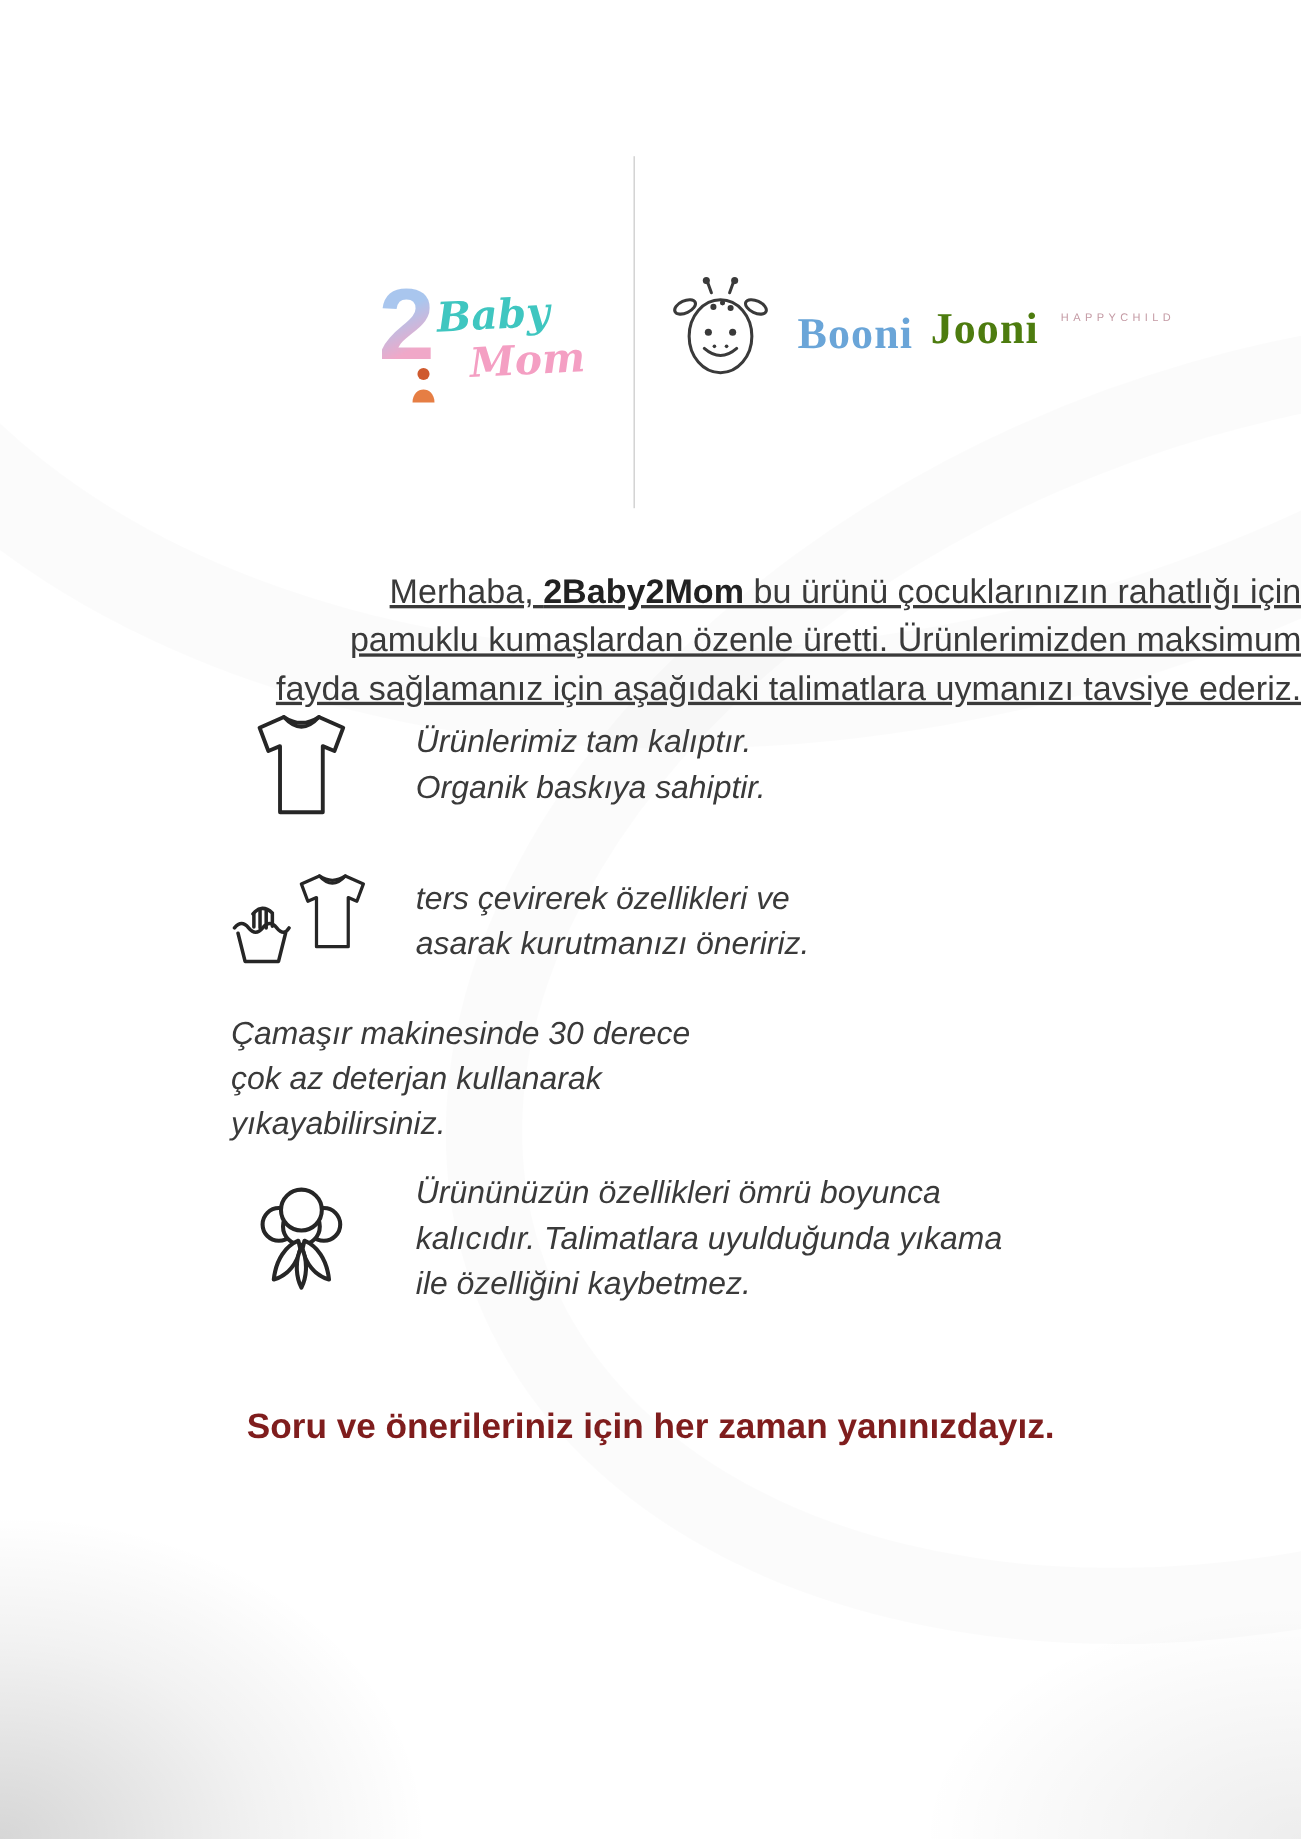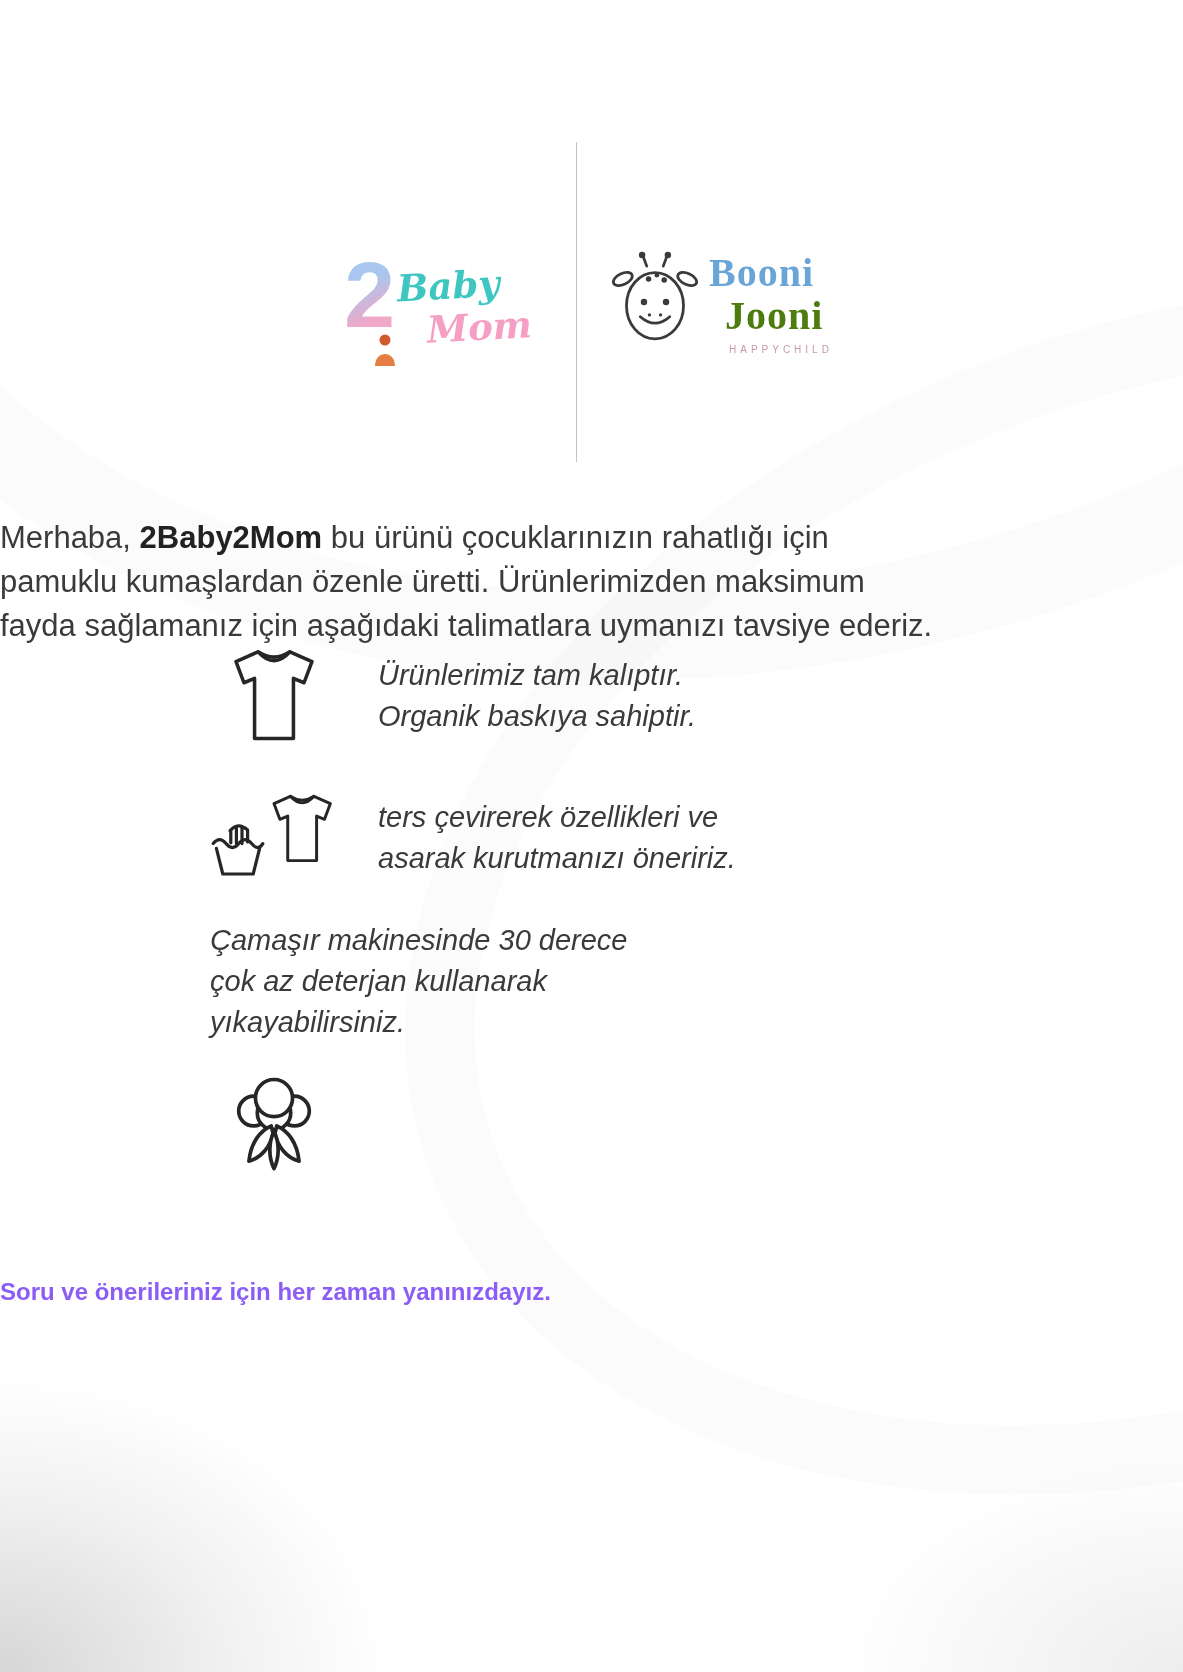--- a/index.html
+++ b/index.html
@@ -25,40 +25,40 @@
   .logo-2{font-size:92px;line-height:80px;font-weight:bold;color:#8fb4e4;}
   @supports (-webkit-background-clip: text){
     .logo-2{background:linear-gradient(155deg,#a9c6ee 35%,#f0a8c8 75%);-webkit-background-clip:text;color:transparent;}
   }
   .logo-words{display:flex;flex-direction:column;margin-left:2px;margin-top:8px;}
   .script{font-family:"DejaVu Serif",serif;font-style:italic;font-weight:bold;}
   .baby{font-size:37px;color:#3fc6c0;transform:rotate(-3deg);}
   .mom{font-size:37px;color:#f49fc3;margin-left:30px;margin-top:-2px;transform:rotate(-3deg);}
   .mom-figure{position:absolute;left:28px;bottom:-18px;}
 
-  .bj-text{display:flex;flex-direction:column;margin-left:8px;}
+  .bj-text{display:flex;margin-left:24px;}
   .booni{font-family:"Liberation Serif",serif;font-weight:bold;font-size:40px;color:#6aa5d8;letter-spacing:1px;}
   .jooni{font-family:"Liberation Serif",serif;font-weight:bold;font-size:40px;color:#4d7c0f;margin-left:16px;margin-top:-4px;letter-spacing:1px;}
   .happychild{font-size:10px;letter-spacing:4px;color:#c49aa4;margin-left:20px;margin-top:5px;}
 
   
-  .intro{position:absolute;top:516px;left:0;width:100%;text-align:left;font-size:31px;line-height:44px;color:#3a3a3a;}
+  .intro{position:absolute;top:516px;left:0;width:100%;text-align:right;font-size:31px;line-height:44px;color:#3a3a3a;text-decoration:underline;}
   .intro .brand{font-weight:bold;color:#222;}
 
   
   .instructions{position:absolute;top:636px;left:210px;width:800px;font-style:italic;}
   .item{display:flex;align-items:center;margin-bottom:22px;}
   .icon-box{width:128px;min-width:128px;height:120px;display:flex;align-items:center;justify-content:center;margin-right:40px;}
   .item-text{font-size:29px;line-height:41px;color:#3a3a3a;}
 
   .care{stroke:#262626;fill:none;stroke-linejoin:round;stroke-linecap:round;}
   svg text{font-family:"Liberation Sans",sans-serif;}
 
   
-  .footer{position:absolute;top:1278px;left:0;width:100%;text-align:left;font-weight:bold;font-size:24px;color:#8b5cf6;}
+  .footer{position:absolute;top:1278px;left:0;width:100%;text-align:center;font-weight:bold;font-size:32px;color:#7f1d1d;}
 </style>
 </head>
 <body>
 
 <div class="page">
 
   <div class="arc arc-a"></div>
   <div class="arc arc-b"></div>
   <div class="corner-left"></div>
   <div class="corner-right"></div>
@@ -161,19 +161,24 @@
         <svg width="104" height="106" viewBox="0 0 112 114">
           <circle cx="34" cy="42" r="16" fill="#fff" stroke="#262626" stroke-width="4"></circle>
           <circle cx="78" cy="42" r="16" fill="#fff" stroke="#262626" stroke-width="4"></circle>
           <circle cx="56" cy="44" r="18" fill="#fff" stroke="#262626" stroke-width="4"></circle>
           <circle cx="56" cy="28" r="20" fill="#fff" stroke="#262626" stroke-width="4"></circle>
           <path d="M53 58 C41 63 31 76 29 96 C43 92 52 80 55 66 Z" fill="#fff" stroke="#262626" stroke-width="4" stroke-linejoin="round"></path>
           <path d="M59 58 C71 63 81 76 83 96 C69 92 60 80 57 66 Z" fill="#fff" stroke="#262626" stroke-width="4" stroke-linejoin="round"></path>
           <path d="M56 64 C50 76 50 92 56 104 C62 92 62 76 56 64 Z" fill="#fff" stroke="#262626" stroke-width="4" stroke-linejoin="round"></path>
         </svg>
       </div>
+      <div class="item-text">
+        <div>Ürününüzün özellikleri ömrü boyunca</div>
+        <div>kalıcıdır. Talimatlara uyulduğunda yıkama</div>
+        <div>ile özelliğini kaybetmez.</div>
+      </div>
     </div>
 
   </div>
 
   <div class="footer">Soru ve önerileriniz için her zaman yanınızdayız.</div>
 
 </div>
 
 </body></html>

